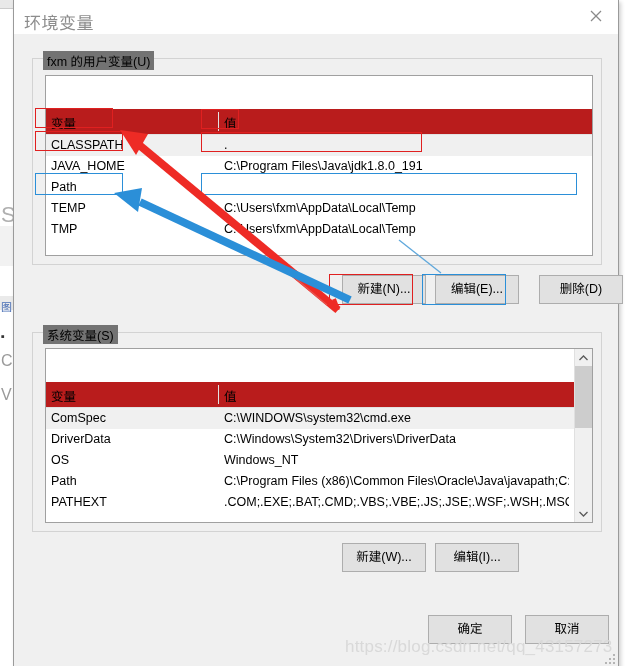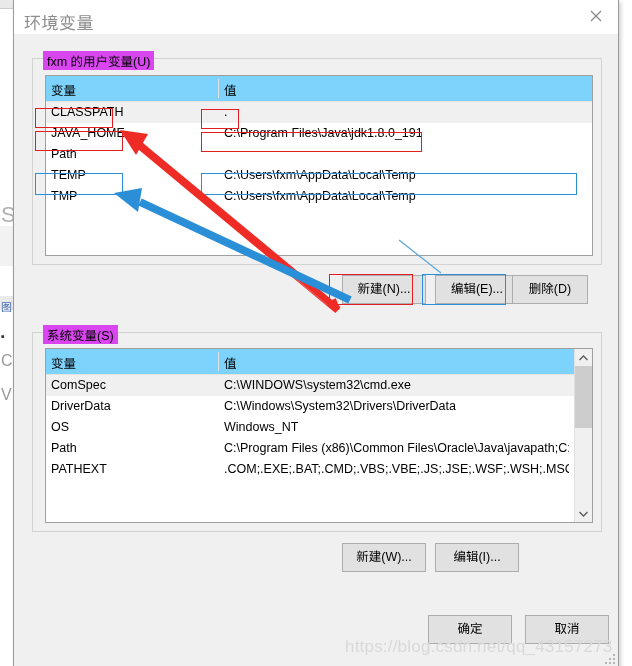--- a/index.html
+++ b/index.html
@@ -114,40 +114,41 @@
   
   .groupbox {
     position: absolute;
     border: 1px solid #d3d3d3;
     box-sizing: border-box;
   }
   .group-legend {
     position: absolute;
     top: -8px;
     left: 10px;
-    background: #d946ef;
+    background: #737373;
     padding: 0 4px;
     font-size: 12.5px;
     color: #000;
     white-space: nowrap;
   }
 
   
   .listview {
     position: absolute;
     background: #ffffff;
     border: 1px solid #a0a0a0;
     box-sizing: border-box;
     overflow: hidden;
   }
   .lv-header {
     position: relative;
     height: 25px;
-    background: #7dd3fc;
+    background: #b91c1c;
     border-bottom: 1px solid #e2e2e2;
+    margin-top: 33px;
   }
   .lv-header .col {
     position: absolute;
     top: 4px;
     font-size: 12.5px;
     color: #000;
   }
   .lv-header .col-sep {
     position: absolute;
     top: 3px;
@@ -329,21 +330,21 @@
       <div class="lv-row">
         <span class="lv-name">TMP</span>
         <span class="lv-val" style="left:178px;width:360px;">C:\Users\fxm\AppData\Local\Temp</span>
       </div>
 
     </div>
   </div>
 
   <div class="btn" style="left:328px; top:275px; width:84px;">新建(N)...</div>
   <div class="btn" style="left:421px; top:275px; width:84px;">编辑(E)...</div>
-  <div class="btn" style="left:498px; top:275px; width:76px;">删除(D)</div>
+  <div class="btn" style="left:525px; top:275px; width:84px;">删除(D)</div>
 
   <div class="groupbox" style="left:18px; top:332px; width:570px; height:200px;">
     <div class="group-legend">系统变量(S)</div>
   </div>
 
   <div class="listview" style="left:31px; top:348px; width:548px; height:175px;">
     <div class="lv-header">
       <div class="col" style="left:5px;">变量</div>
       <div class="col-sep" style="left:172px;"></div>
       <div class="col" style="left:178px;">值</div>

